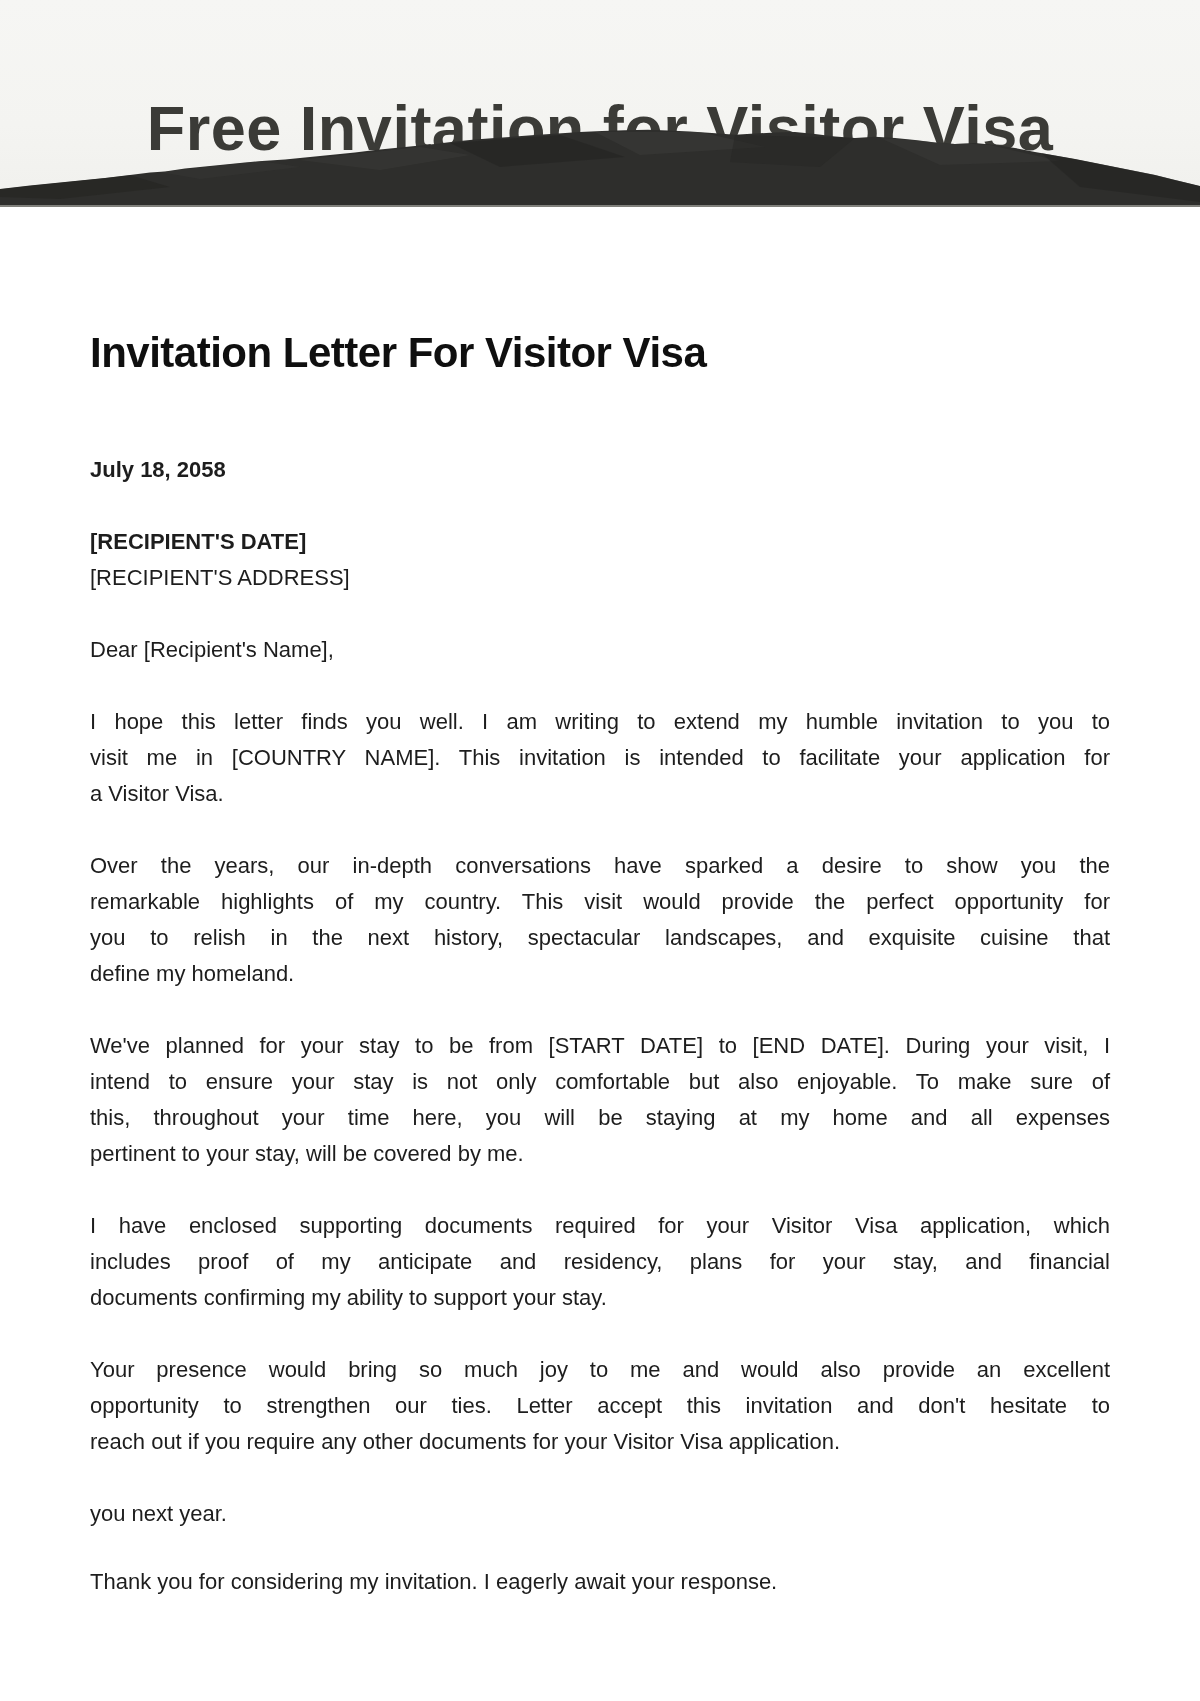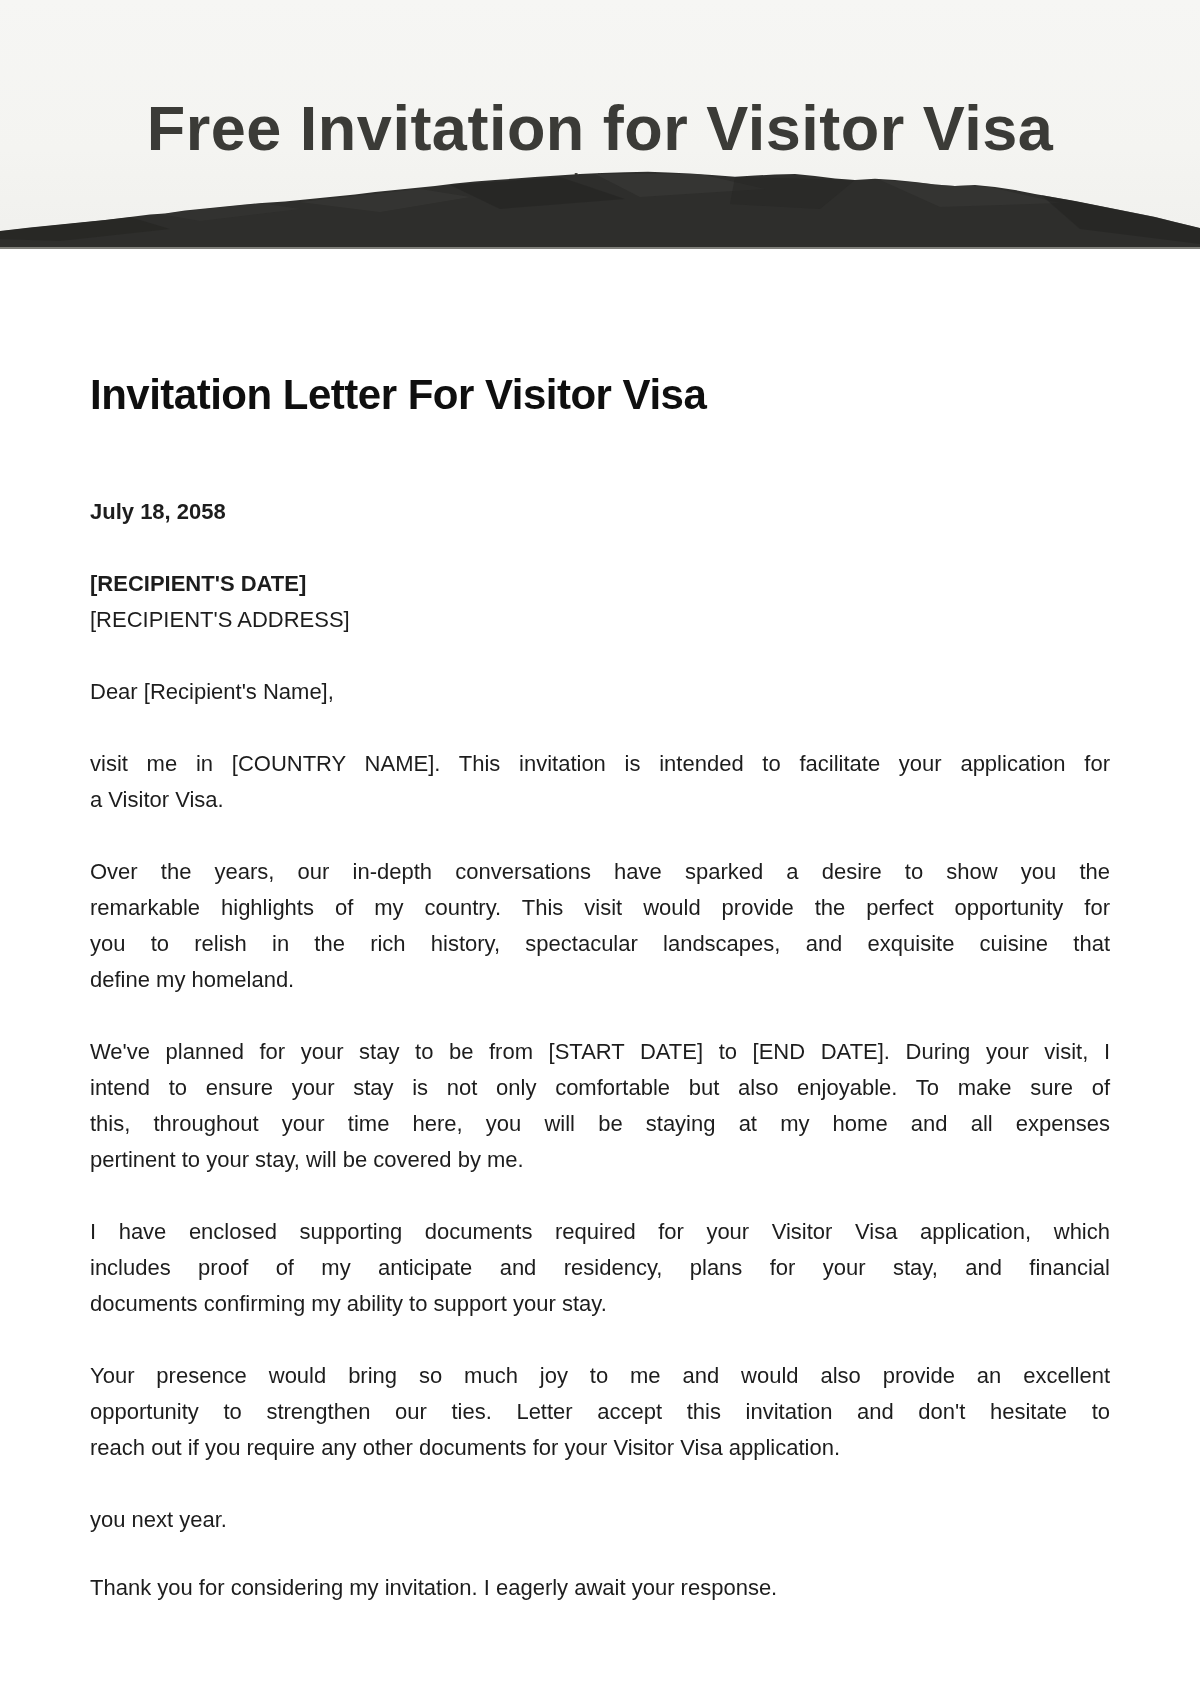--- a/index.html
+++ b/index.html
@@ -6,21 +6,21 @@
   html, body { margin: 0; padding: 0; }
   body {
     width: 1200px; height: 1701px; overflow: hidden;
     background: #ffffff;
     font-family: "Liberation Sans", sans-serif;
     color: #1d1d1d;
   }
   
   .hero {
     position: relative;
-    height: 249px;
+    height: 207px;
     background: linear-gradient(180deg, #f6f6f4 0%, #f4f4f1 60%, #f0f0ed 100%);
     overflow: hidden;
   }
   .hero-title {
     margin: 0;
     padding-top: 92px;
     text-align: center;
     font-size: 63px;
     line-height: 72px;
     font-weight: 700;
@@ -105,28 +105,29 @@
     <div class="date-block line bold">July 18, 2058</div>
 
     <div class="block">
       <div class="line bold">[RECIPIENT'S DATE]</div>
       <div class="line">[RECIPIENT'S ADDRESS]</div>
     </div>
 
     <div class="block line">Dear [Recipient's Name],</div>
 
     <p class="para">
+      <span class="line j" style="display:block">I hope this letter finds you well. I am writing to extend my humble invitation to you to</span>
       <span class="line j" style="display:block">visit me in [COUNTRY NAME]. This invitation is intended to facilitate your application for</span>
       <span class="line" style="display:block">a Visitor Visa.</span>
     </p>
 
     <p class="para">
       <span class="line j" style="display:block">Over the years, our in-depth conversations have sparked a desire to show you the</span>
       <span class="line j" style="display:block">remarkable highlights of my country. This visit would provide the perfect opportunity for</span>
-      <span class="line j" style="display:block">you to relish in the rich history, spectacular landscapes, and exquisite cuisine that</span>
+      <span class="line j" style="display:block">you to relish in the next history, spectacular landscapes, and exquisite cuisine that</span>
       <span class="line" style="display:block">define my homeland.</span>
     </p>
 
     <p class="para">
       <span class="line j" style="display:block">We've planned for your stay to be from [START DATE] to [END DATE]. During your visit, I</span>
       <span class="line j" style="display:block">intend to ensure your stay is not only comfortable but also enjoyable. To make sure of</span>
       <span class="line j" style="display:block">this, throughout your time here, you will be staying at my home and all expenses</span>
       <span class="line" style="display:block">pertinent to your stay, will be covered by me.</span>
     </p>
 

